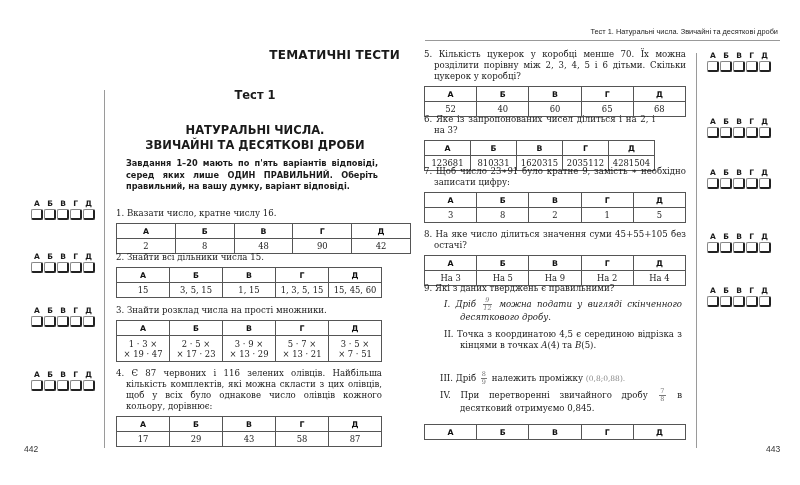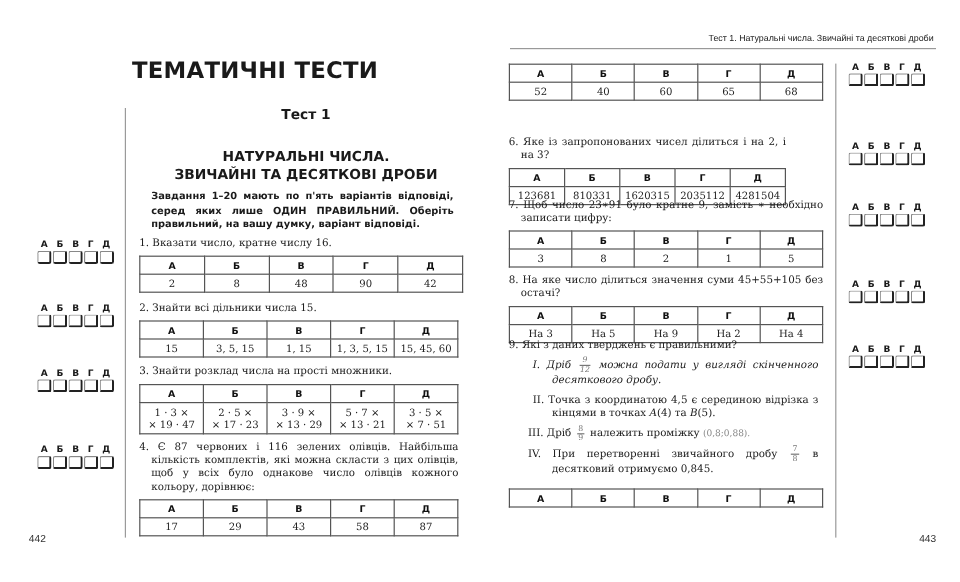--- a/index.html
+++ b/index.html
@@ -4,22 +4,22 @@
 <style>
   * { box-sizing: border-box; margin: 0; padding: 0; }
   html, body { width: 800px; height: 485px; background: #ffffff; overflow: hidden; }
   body { position: relative; font-family: "DejaVu Serif", serif; color: #1a1a1a; }
 
   .page { position: absolute; top: 0; height: 485px; }
   .page-left { left: 0; width: 400px; }
 
   
   .main-title {
-    position: absolute; left: 110px; width: 290px; top: 48px; text-align: left;
-    font-family: "DejaVu Sans", sans-serif; font-weight: bold; font-size: 19px; letter-spacing: 0.2px;
+    position: absolute; left: 110px; width: 290px; top: 48px; text-align: right;
+    font-family: "DejaVu Sans", sans-serif; font-weight: bold; font-size: 12px; letter-spacing: 0.2px;
   }
   .vline { position: absolute; width: 1px; background: #9a9a9a; }
   .test-num {
     position: absolute; left: 110px; width: 290px; top: 88px; text-align: center;
     font-family: "DejaVu Sans", sans-serif; font-weight: bold; font-size: 11.5px;
   }
   .test-topic {
     position: absolute; left: 110px; width: 290px; top: 123px; text-align: center;
     font-family: "DejaVu Sans", sans-serif; font-weight: bold; font-size: 11.5px; line-height: 15px;
   }
@@ -145,21 +145,21 @@
     </div>
     <div class="cells">
       <div class="cell"></div>
       <div class="cell"></div>
       <div class="cell"></div>
       <div class="cell"></div>
       <div class="cell"></div>
     </div>
   </div>
 
-  <div class="question" style="left:116px; top:198px; width:270px;">
+  <div class="question" style="left:116px; top:208px; width:295px;">
     <div class="q-text"><span>1.</span> <span>Вказати число, кратне числу 16.</span></div>
     <table class="opts">
       <tbody>
           <tr>
         <th>А</th>
         <th>Б</th>
         <th>В</th>
         <th>Г</th>
         <th>Д</th>
       </tr>
@@ -337,20 +337,21 @@
   <div class="cells">
     <div class="cell"></div>
     <div class="cell"></div>
     <div class="cell"></div>
     <div class="cell"></div>
     <div class="cell"></div>
   </div>
 </div>
 
 <div class="question" style="left:424px; top:49px; width:262px;">
+  <div class="q-text"><span>5.</span> <span>Кількість цукерок у коробці менше 70. Їх можна розділити порівну між 2, 3, 4, 5 і 6 дітьми. Скільки цукерок у коробці?</span></div>
   <table class="opts">
     <tbody>
         <tr>
       <th>А</th>
       <th>Б</th>
       <th>В</th>
       <th>Г</th>
       <th>Д</th>
     </tr>
     <tr>
@@ -440,21 +441,21 @@
       <span class="frac" style="text-indent:0;"><span class="num-part">9</span><span>12</span></span>
       <span>можна подати у вигляді скінченного десяткового дробу.</span>
     </div>
     <div class="stmt" style="padding-left:16px; text-indent:-16px; margin-top:6px;">
       <span>II.</span>
       <span>Точка з координатою 4,5 є серединою відрізка з кінцями в точках</span>
       <span class="ital">A</span><span>(4)</span>
       <span>та</span>
       <span class="ital">B</span><span>(5).</span>
     </div>
-    <div class="stmt" style="margin-left:-4px; margin-top:3px;">
+    <div class="stmt" style="margin-left:-4px; margin-top:20px;">
       <span>III.</span>
       <span>Дріб</span>
       <span class="frac"><span class="num-part">8</span><span>9</span></span>
       <span>належить проміжку</span>
       <span class="interval">(0,8;0,88).</span>
     </div>
     <div class="stmt" style="margin-left:-4px; padding-left:20px; text-indent:-20px; margin-top:2px;">
       <span>IV.</span>
       <span>При перетворенні звичайного дробу</span>
       <span class="frac" style="text-indent:0;"><span class="num-part">7</span><span>8</span></span>

